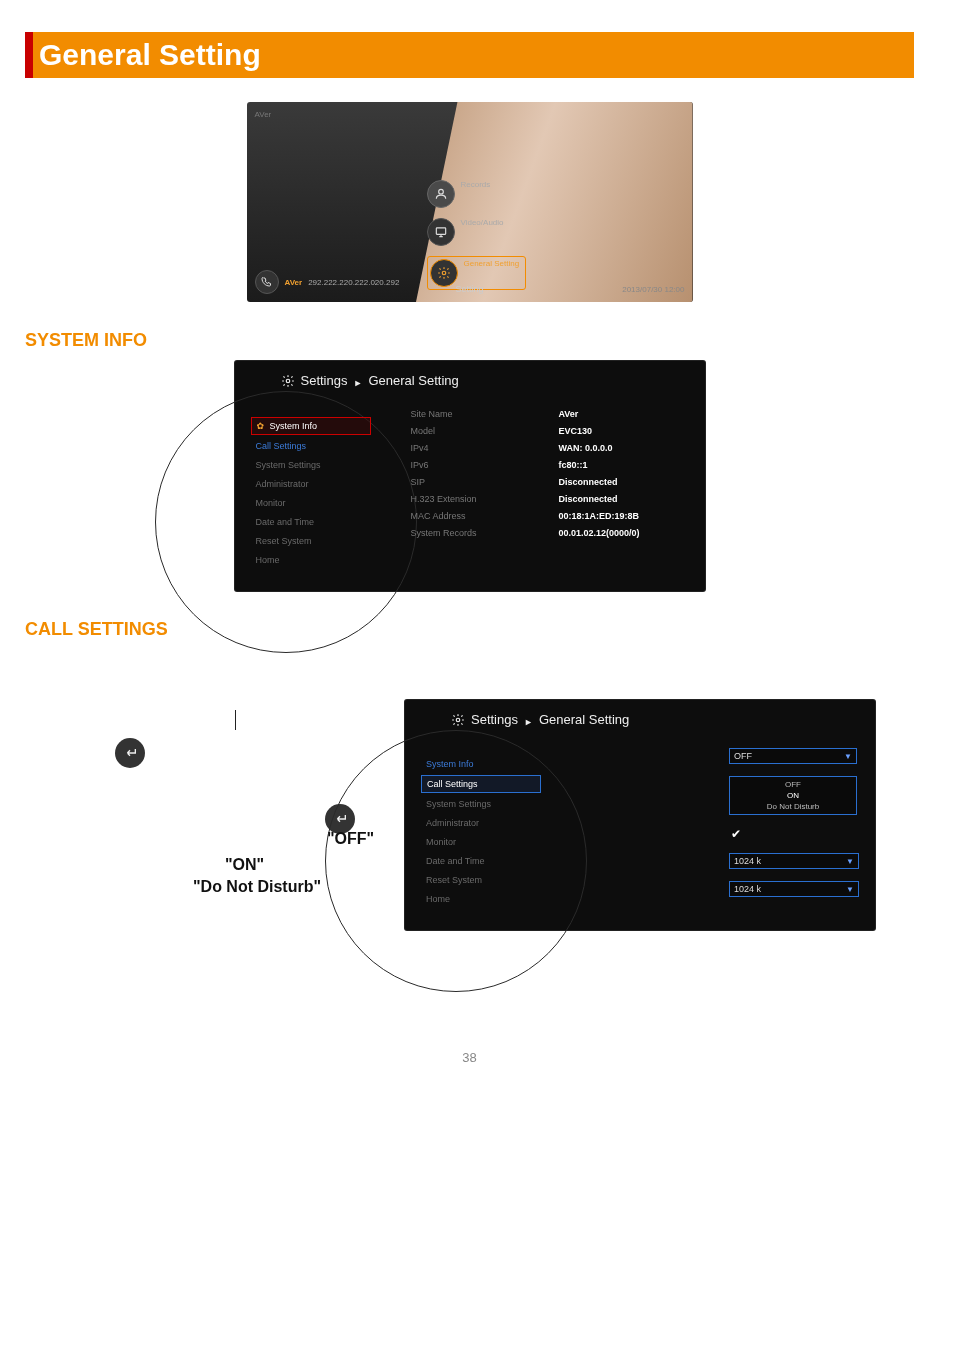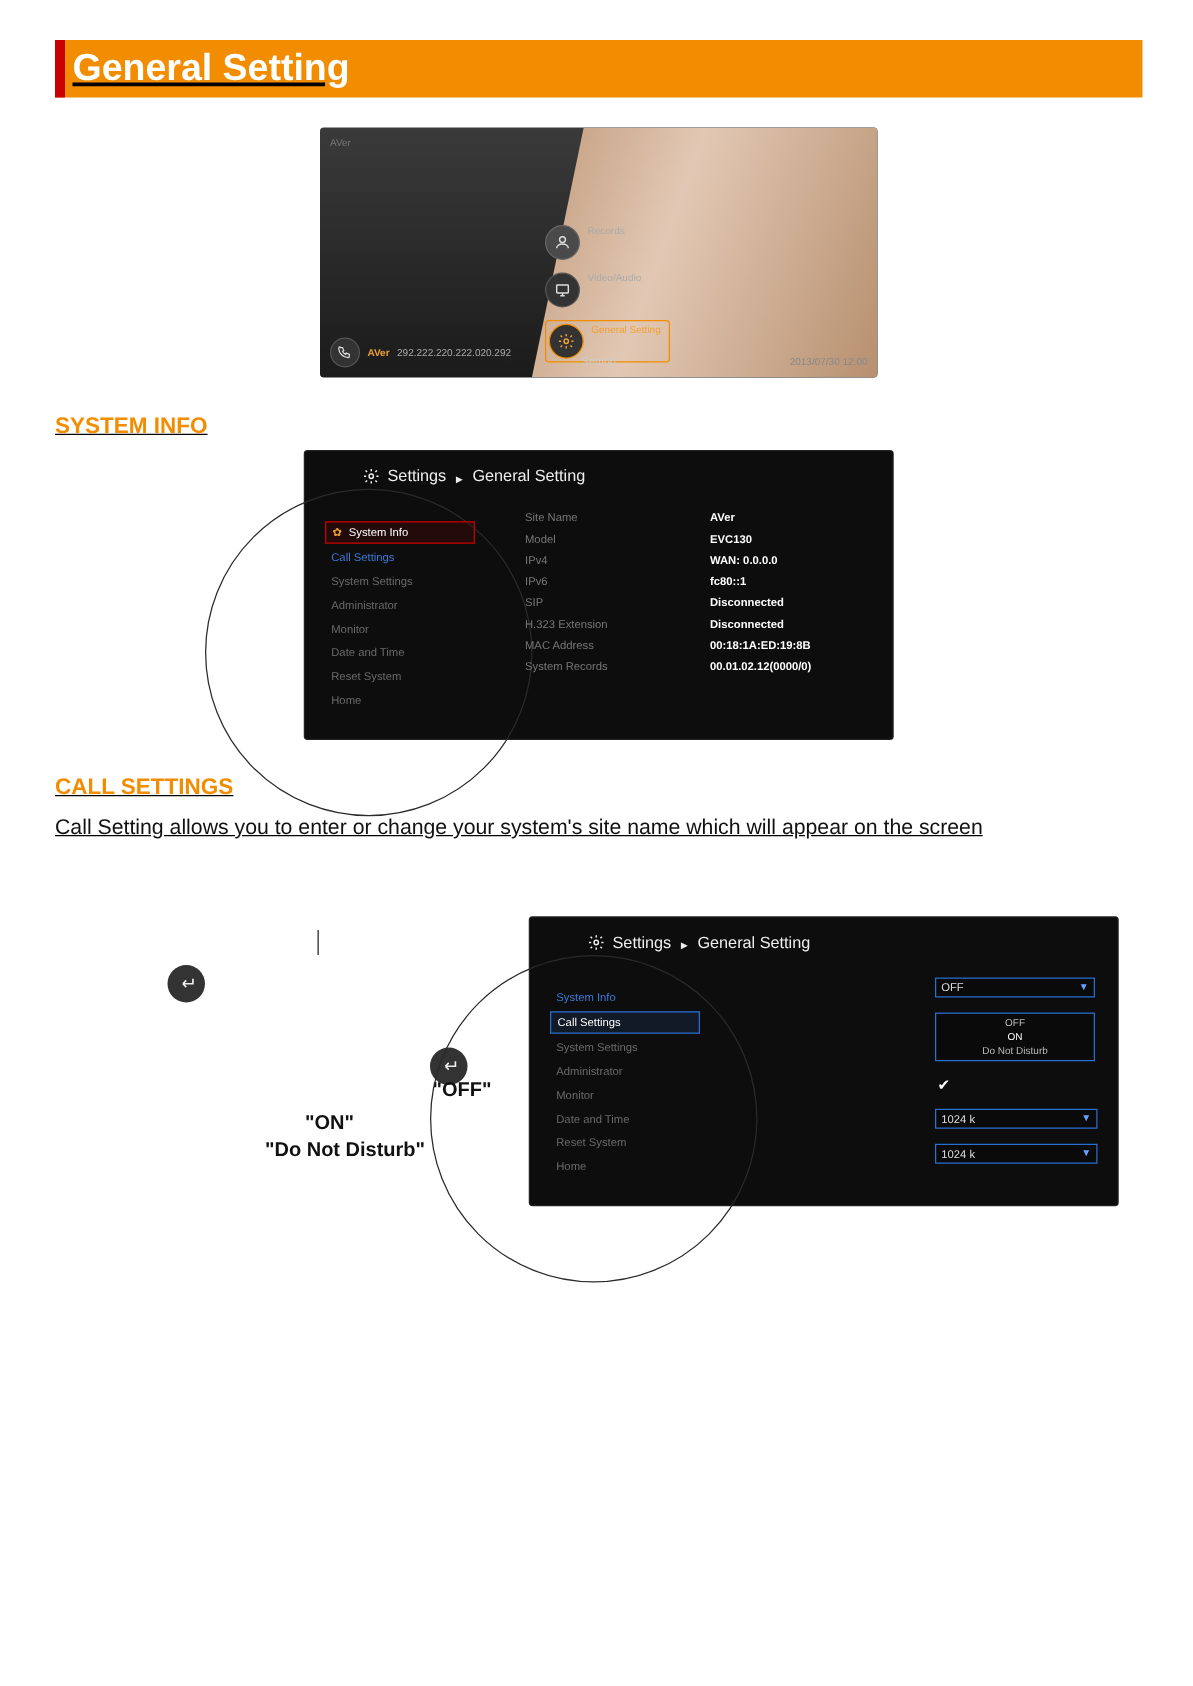--- a/index.html
+++ b/index.html
@@ -3,23 +3,22 @@
 <meta charset="utf-8">
 <style>
   body {
     margin: 0;
     padding: 0;
     font-family: Arial, sans-serif;
     background: #fff;
     width: 954px;
   }
   .page {
-    padding: 32px 40px 40px 44px;
+    padding: 32px 40px 40px 25px;
     box-sizing: border-box;
-    text-decoration: underline;
   }
   .title-bar {
     background: #f28c00;
     color: #fff;
     font-weight: bold;
     font-size: 30px;
     padding: 6px 0 6px 2px;
     border-left: 8px solid #c80000;
     font-family: Arial, sans-serif;
   }
@@ -272,21 +271,20 @@
         <div>fc80::1</div>
         <div>Disconnected</div>
         <div>Disconnected</div>
         <div>00:18:1A:ED:19:8B</div>
         <div>00.01.02.12(0000/0)</div>
       </div>
     </div>
   </div>
 
   <div class="section-heading">CALL SETTINGS</div>
-  <div class="body-text">Call Setting allows you to enter or change your system's site name which will appear on the screen</div>
 
   <div class="lower-area">
     <div class="left-col">
       <div class="cursor-line"></div>
       <div class="enter-btn enter1">
         <svg viewBox="0 0 24 24" width="16" height="16" fill="none" stroke="#eee" stroke-width="2">
             <path d="M20 6v6H8M8 12l4-4M8 12l4 4"></path>
           </svg>
       </div>
       <div class="enter-btn enter2">
@@ -338,13 +336,14 @@
           <span class="dd-arrow">▼</span>
         </div>
         <div class="dropdown dropdown-small">
           <span>1024 k</span>
           <span class="dd-arrow">▼</span>
         </div>
       </div>
     </div>
   </div>
 
+  <div class="page-num">38</div>
 </div>
 
 </body></html>

